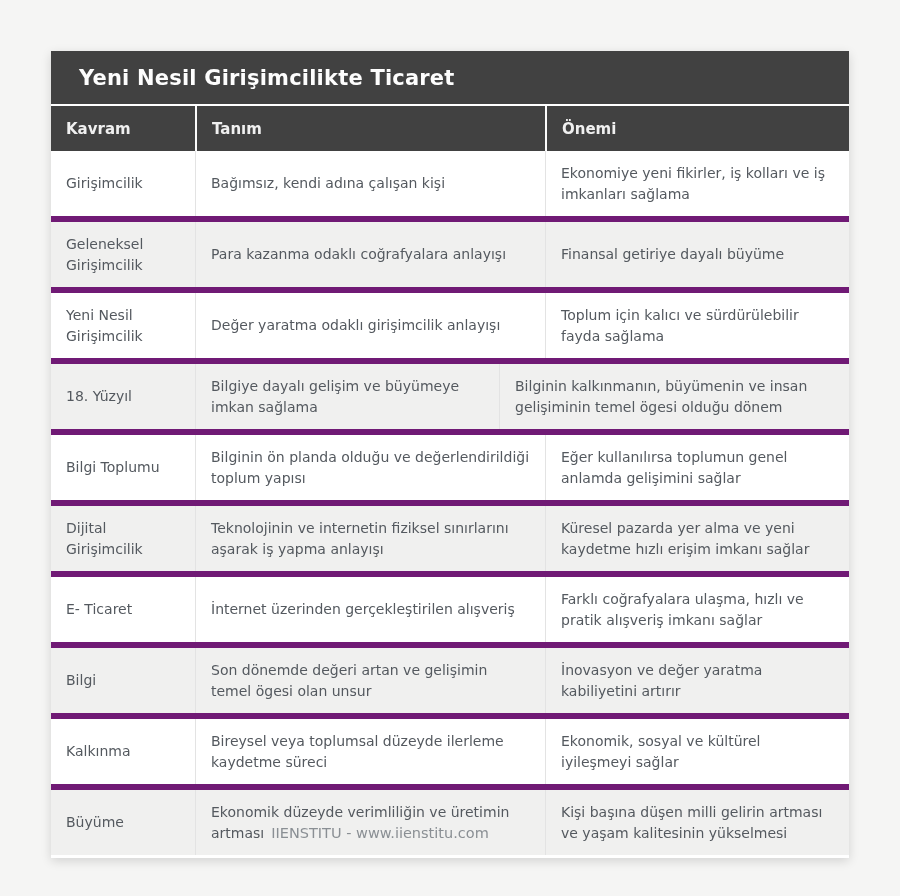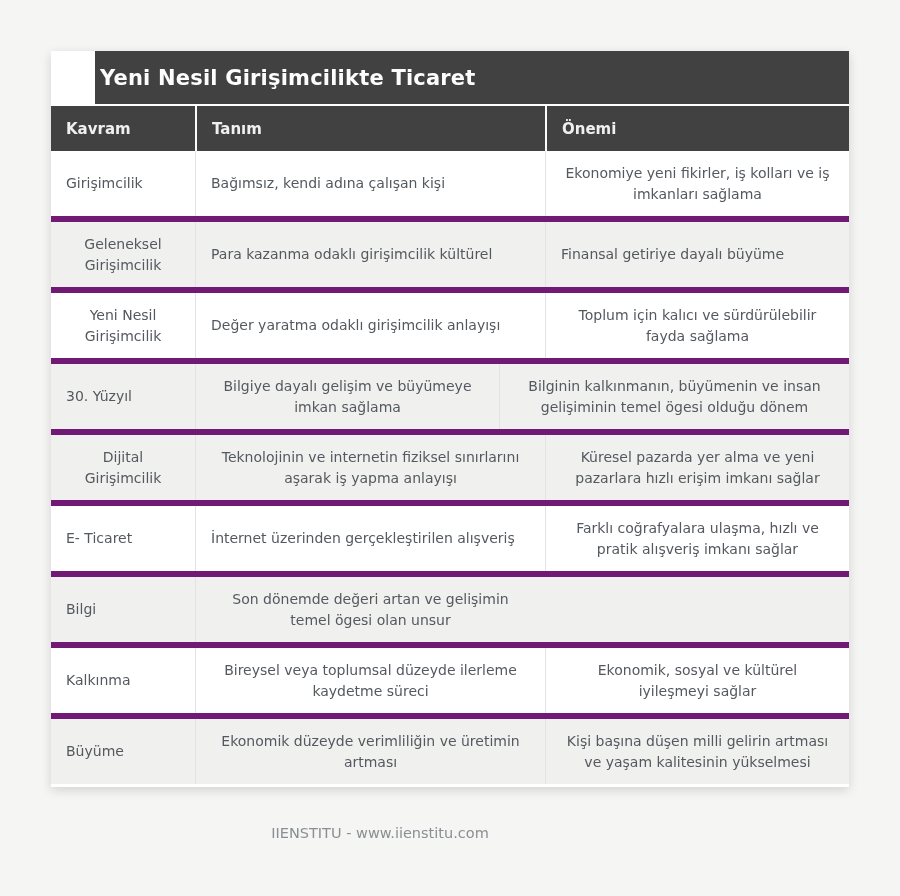--- a/index.html
+++ b/index.html
@@ -24,36 +24,34 @@
     padding-bottom: 3px;
   }
   .title-bar {
     background: #414141;
     color: #fdfdfd;
     font-size: 21px;
     font-weight: 700;
     height: 53px;
     display: flex;
     align-items: center;
-    padding: 0 5px;
+    padding: 0 28px;
     letter-spacing: 0.2px;
-    margin-left: 44px;
   }
   .header-row {
     display: flex;
     background: #414141;
     height: 45px;
     margin-top: 2px;
   }
   .cell {
     box-sizing: border-box;
     display: flex;
     align-items: center;
     padding: 10px 15px;
-    text-align: center;
   }
   .col1 { width: 144px; }
   .col2 { width: 350px; }
   .col3 { width: 304px; }
   .th {
     color: #f0f0f0;
     font-weight: 700;
     font-size: 15px;
   }
   .header-row .col2,
@@ -98,46 +96,52 @@
   </div>
 
   <div id="rows">
       <div class="row">
         <div class="cell col1">Girişimcilik</div>
         <div class="cell col2">Bağımsız, kendi adına çalışan kişi</div>
         <div class="cell col3">Ekonomiye yeni fikirler, iş kolları ve iş imkanları sağlama</div>
       </div>
       <div class="row alt">
         <div class="cell col1">Geleneksel Girişimcilik</div>
-        <div class="cell col2">Para kazanma odaklı girişimcilik kültürel</div>
+        <div class="cell col2">Para kazanma odaklı coğrafyalara anlayışı</div>
         <div class="cell col3">Finansal getiriye dayalı büyüme</div>
       </div>
       <div class="row">
         <div class="cell col1">Yeni Nesil Girişimcilik</div>
         <div class="cell col2">Değer yaratma odaklı girişimcilik anlayışı</div>
         <div class="cell col3">Toplum için kalıcı ve sürdürülebilir fayda sağlama</div>
       </div>
       <div class="row alt">
-        <div class="cell col1">30. Yüzyıl</div>
+        <div class="cell col1">18. Yüzyıl</div>
         <div class="cell col3">Bilgiye dayalı gelişim ve büyümeye imkan sağlama</div>
         <div class="cell col2">Bilginin kalkınmanın, büyümenin ve insan gelişiminin temel ögesi olduğu dönem</div>
+      </div>
+      <div class="row">
+        <div class="cell col1">Bilgi Toplumu</div>
+        <div class="cell col2">Bilginin ön planda olduğu ve değerlendirildiği toplum yapısı</div>
+        <div class="cell col3">Eğer kullanılırsa toplumun genel anlamda gelişimini sağlar</div>
       </div>
       <div class="row alt">
         <div class="cell col1">Dijital Girişimcilik</div>
         <div class="cell col2">Teknolojinin ve internetin fiziksel sınırlarını aşarak iş yapma anlayışı</div>
-        <div class="cell col3">Küresel pazarda yer alma ve yeni pazarlara hızlı erişim imkanı sağlar</div>
+        <div class="cell col3">Küresel pazarda yer alma ve yeni kaydetme hızlı erişim imkanı sağlar</div>
       </div>
       <div class="row">
         <div class="cell col1">E- Ticaret</div>
         <div class="cell col2">İnternet üzerinden gerçekleştirilen alışveriş</div>
         <div class="cell col3">Farklı coğrafyalara ulaşma, hızlı ve pratik alışveriş imkanı sağlar</div>
       </div>
       <div class="row alt">
         <div class="cell col1">Bilgi</div>
         <div class="cell col2">Son dönemde değeri artan ve gelişimin temel ögesi olan unsur</div>
+        <div class="cell col3">İnovasyon ve değer yaratma kabiliyetini artırır</div>
       </div>
       <div class="row">
         <div class="cell col1">Kalkınma</div>
         <div class="cell col2">Bireysel veya toplumsal düzeyde ilerleme kaydetme süreci</div>
         <div class="cell col3">Ekonomik, sosyal ve kültürel iyileşmeyi sağlar</div>
       </div>
       <div class="row alt">
         <div class="cell col1">Büyüme</div>
         <div class="cell col2">Ekonomik düzeyde verimliliğin ve üretimin artması</div>
         <div class="cell col3">Kişi başına düşen milli gelirin artması ve yaşam kalitesinin yükselmesi</div>

